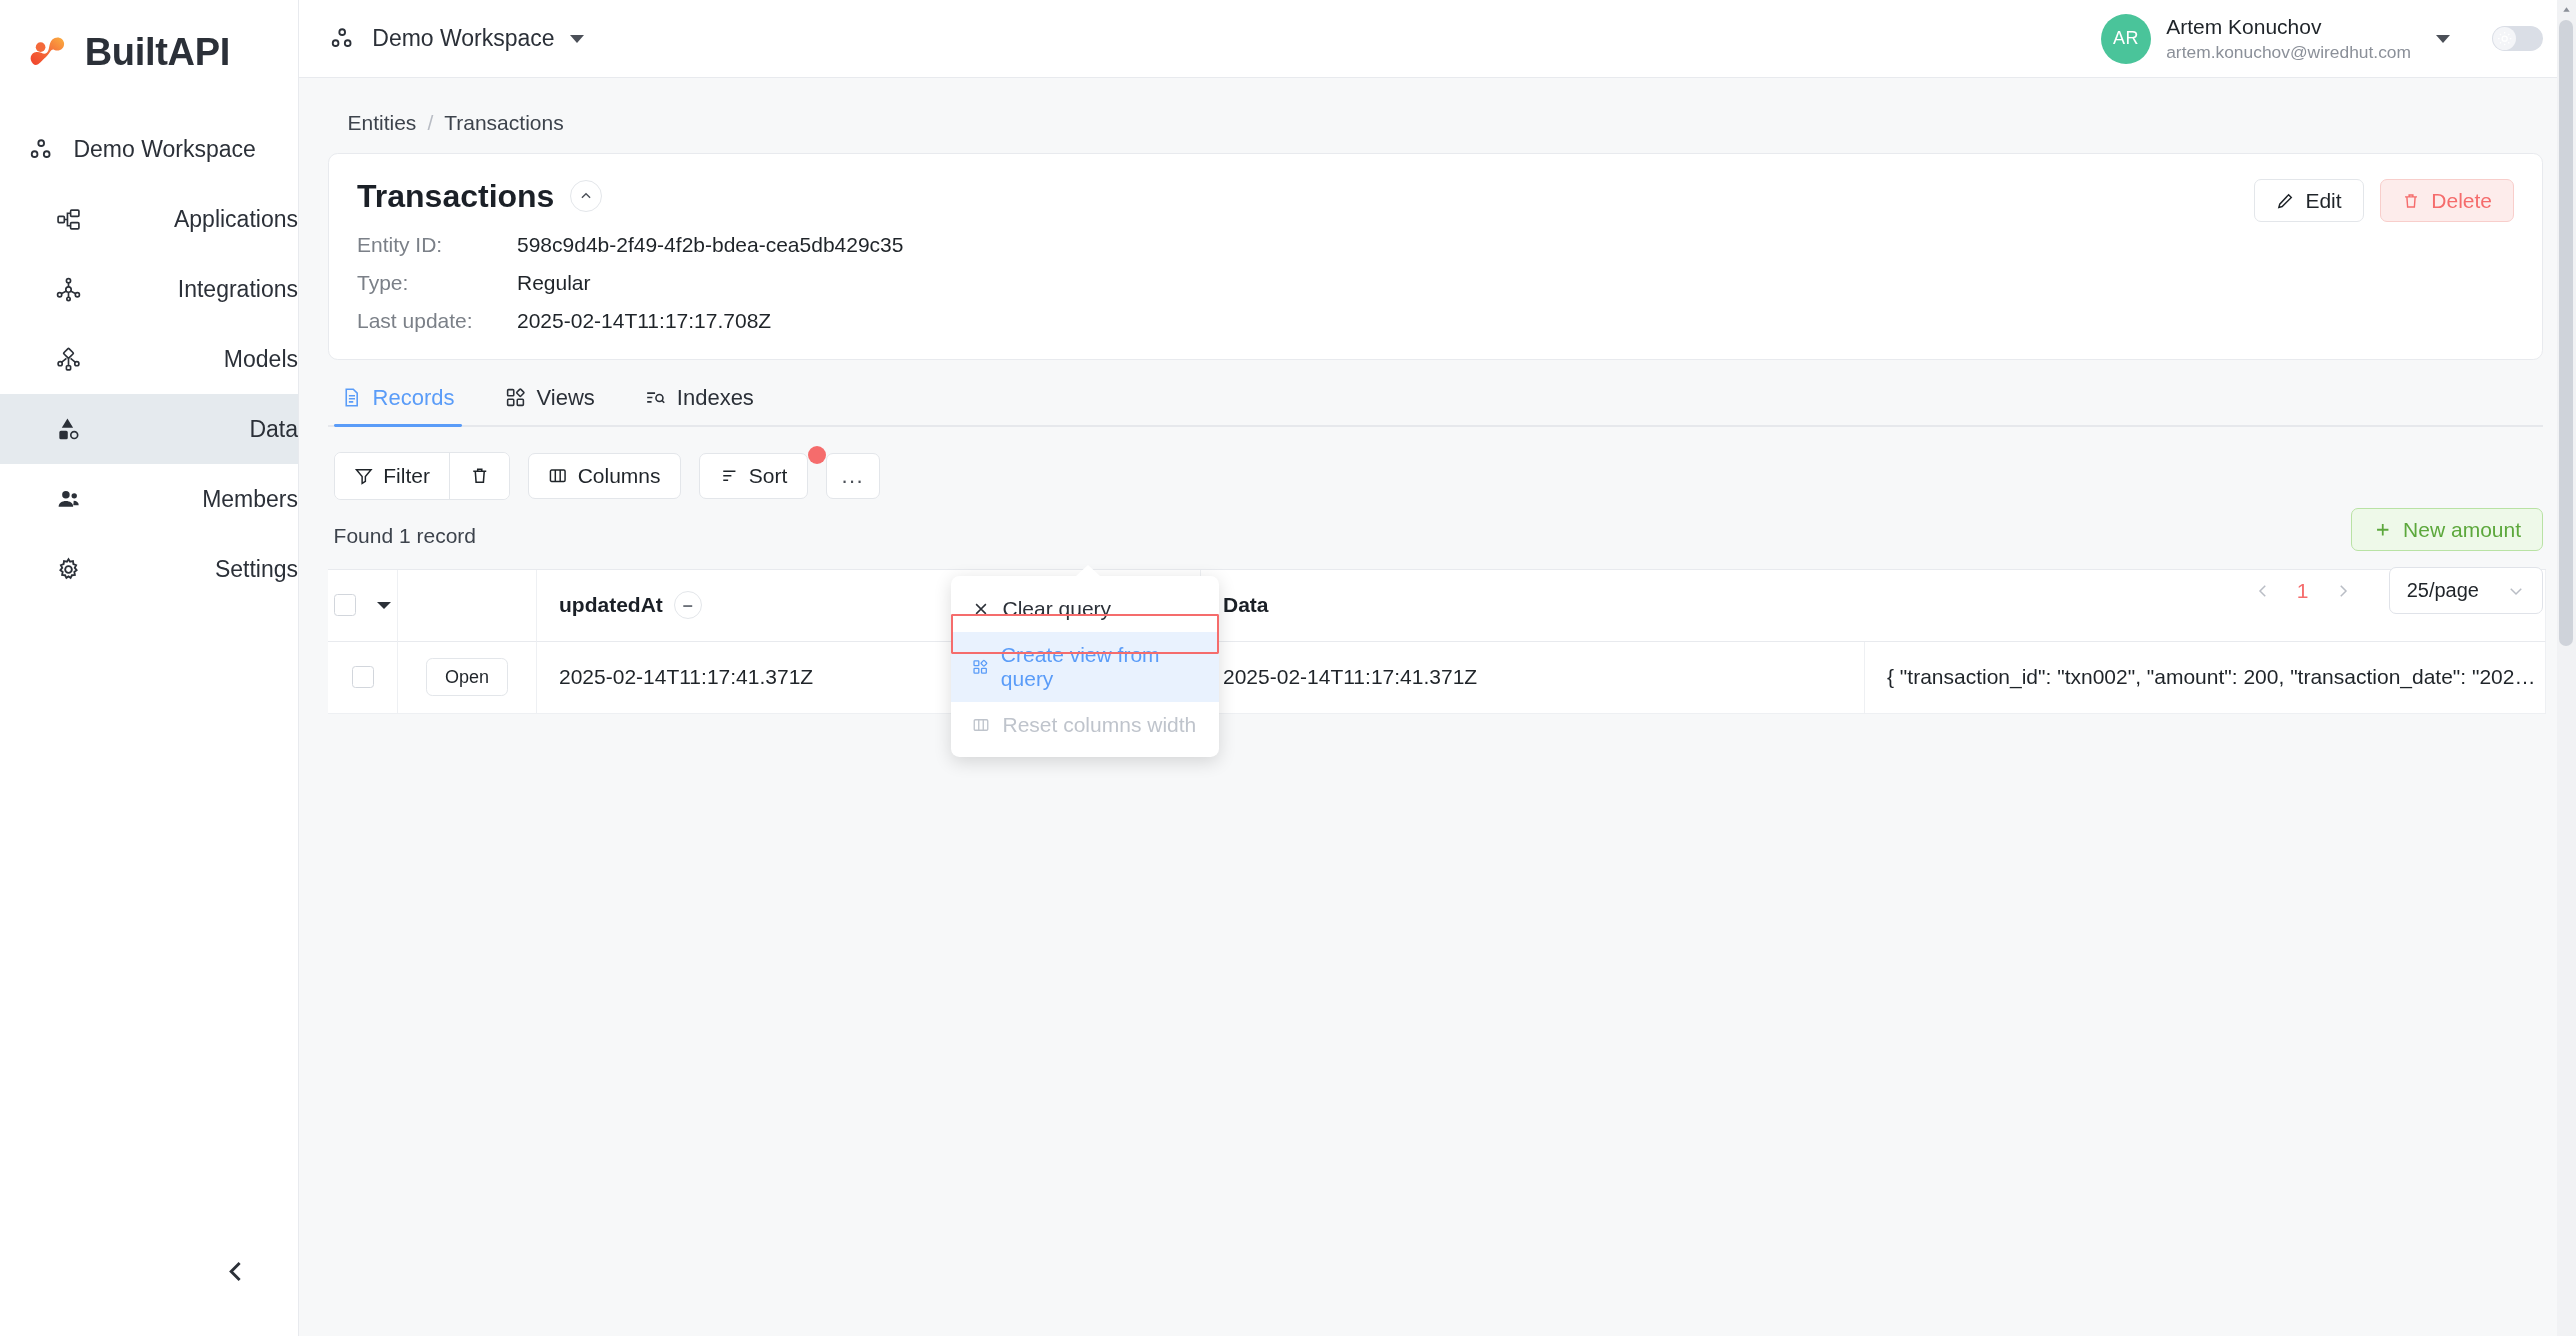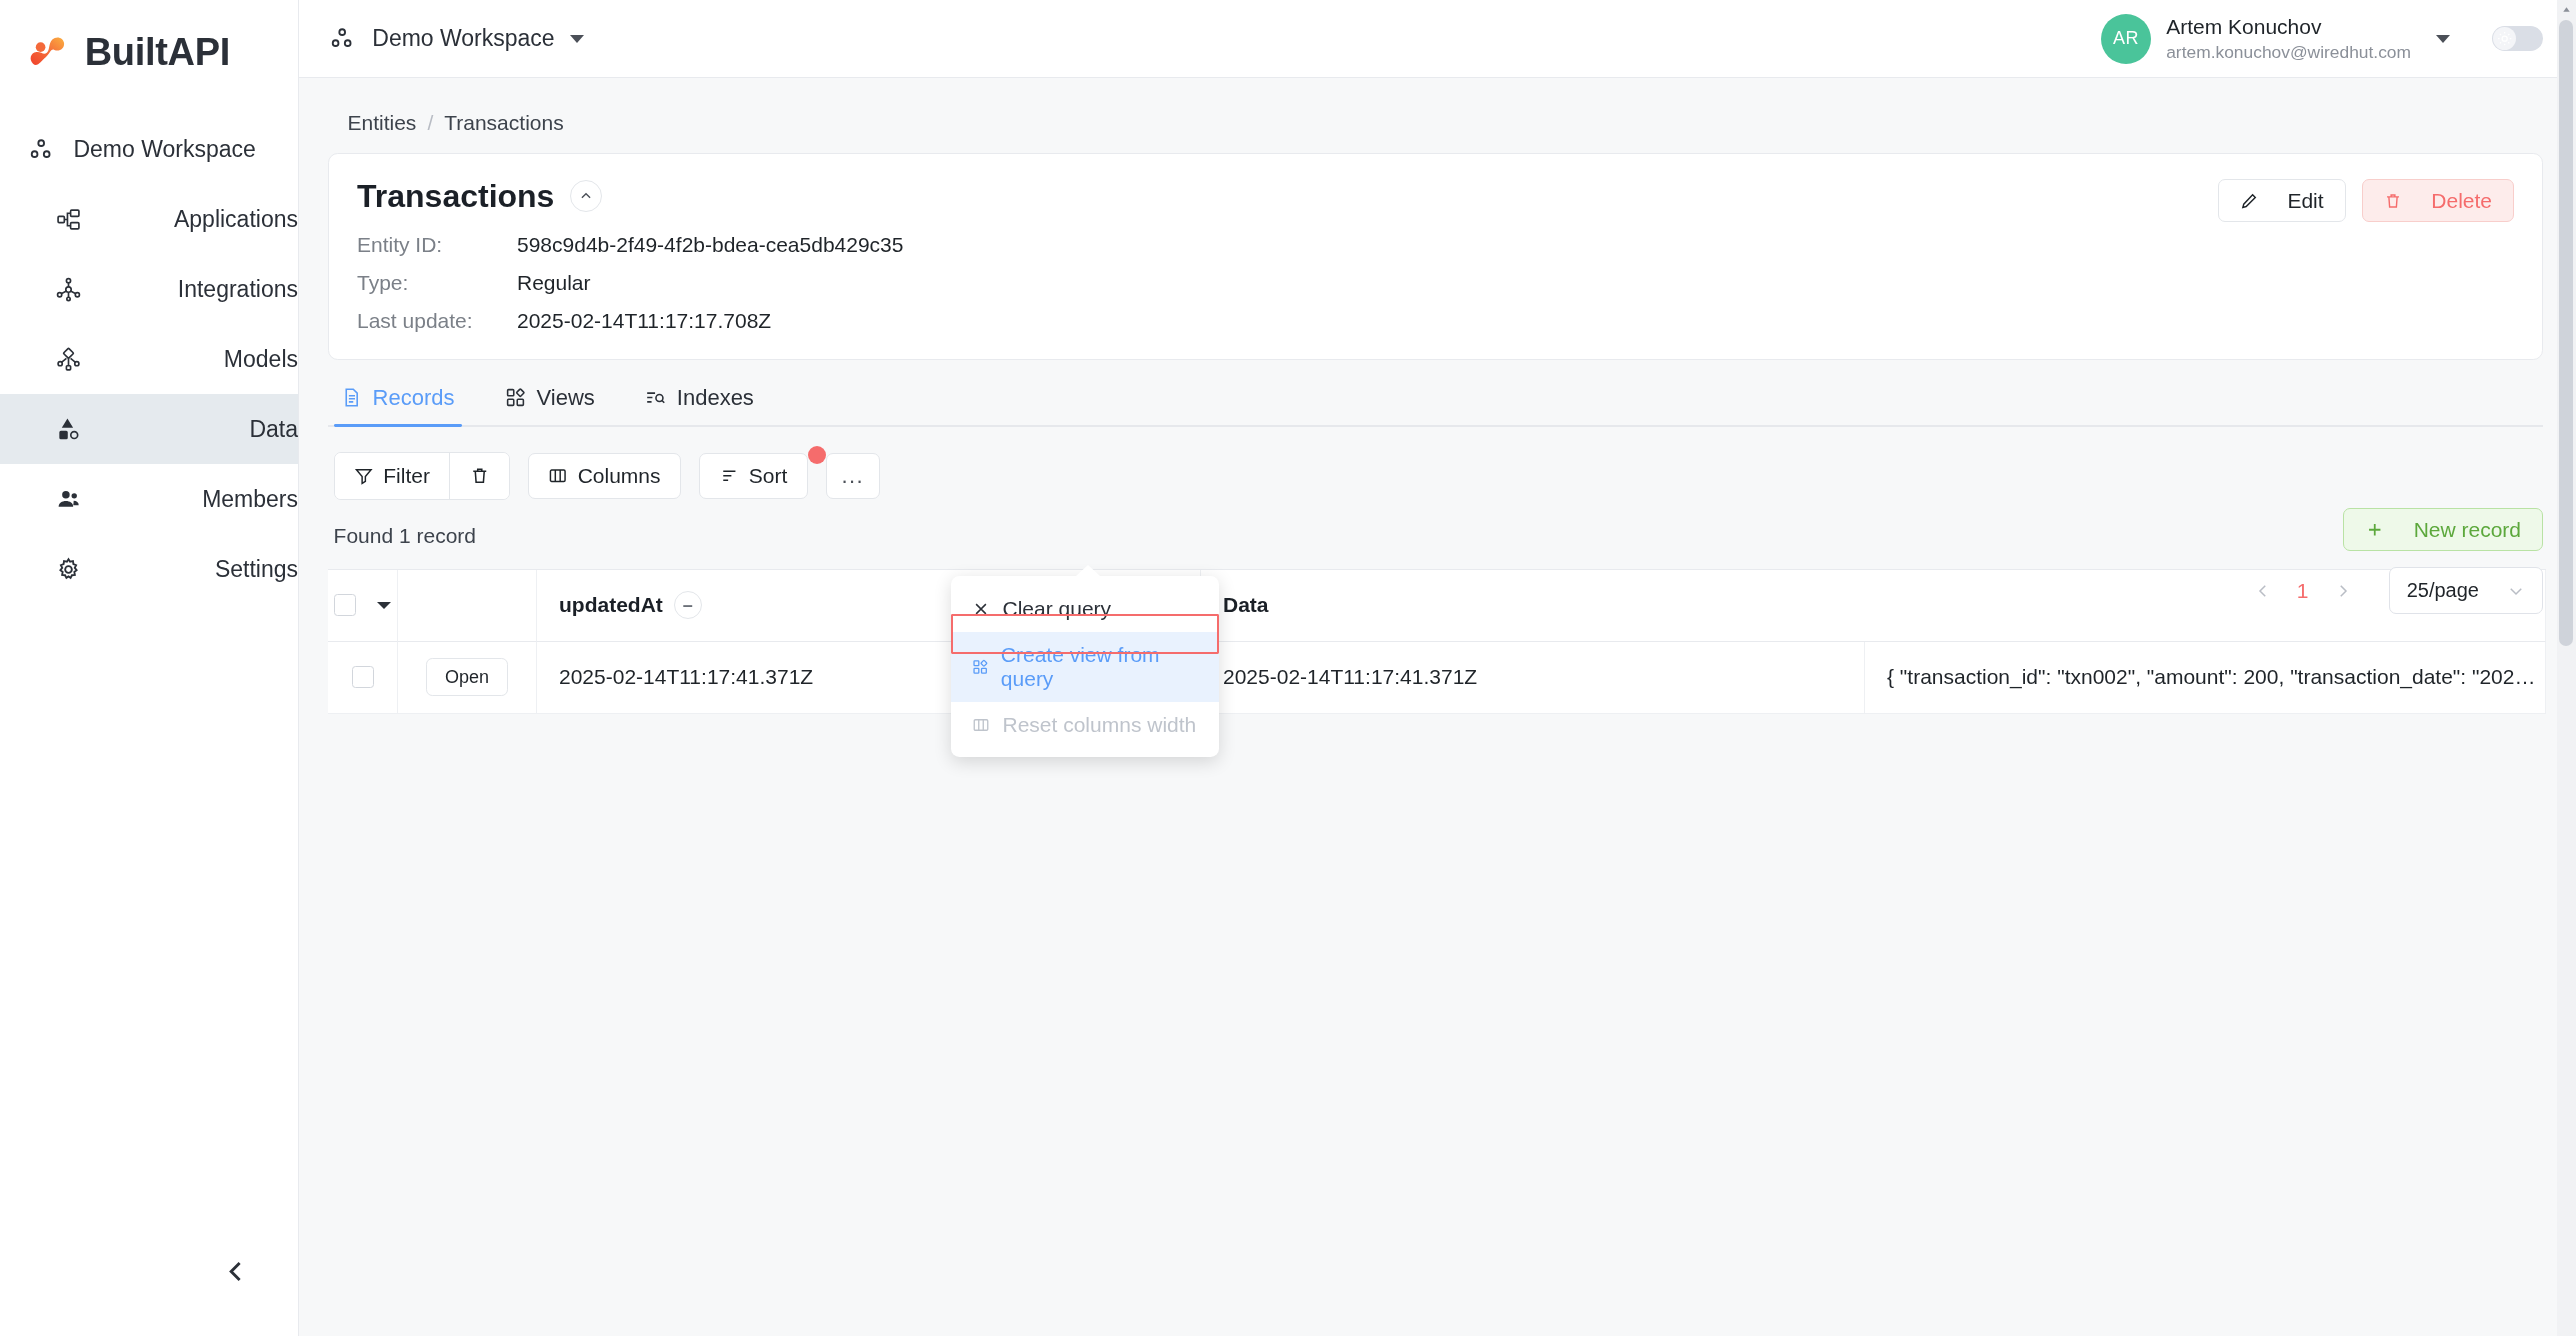--- a/index.html
+++ b/index.html
@@ -101,21 +101,21 @@
     border: 1.4px solid #e3e6ea; background: #fff;
     display: flex; align-items: center; justify-content: center;
     cursor: pointer; flex-shrink: 0;
   }
   .meta { margin-top: 18px; display: flex; flex-direction: column; gap: 14px; }
   .meta-row { display: flex; align-items: center; font-size: 21px; }
   .meta-key { width: 160px; color: #7b8088; flex-shrink: 0; }
   .meta-val { color: #1f2429; }
   .card-actions { position: absolute; right: 28px; top: 25px; display: flex; gap: 16.7px; }
   .btn {
-    display: inline-flex; align-items: center; justify-content: center; gap: 29px;
+    display: inline-flex; align-items: center; justify-content: center; gap: 11px;
     height: 43px; padding: 0 21px; border-radius: 7px;
     font-size: 21px; cursor: pointer; border: 1.4px solid #e3e6ea;
     background: #ffffff; color: #1f2429; white-space: nowrap;
   }
   .btn-danger { background: #fdeceb; border-color: #f8cecb; color: #f56c6c; }
   .btn-success { background: #eef9e9; border-color: #b9e2a4; color: #5ca83c; }
 
   
   .tabs {
     display: flex; align-items: flex-end; gap: 36px;
@@ -494,21 +494,21 @@
 
         <div class="tb-single tb-dots">...</div>
       </div>
 
       <div class="found">Found 1 record</div>
 
       <button class="btn btn-success newrec">
         <svg viewBox="0 0 24 24" width="19.5" height="19.5" fill="none" stroke="#5ca83c" stroke-width="2.2">
           <path d="M12 5v14M5 12h14"></path>
         </svg>
-        <span>New record</span>
+        <span>New amount</span>
       </button>
 
       <div class="pager">
         <div class="pg-arrow">
           <svg viewBox="0 0 24 24" width="18" height="18" fill="none" stroke="#b9bdc5" stroke-width="2">
             <path d="M15 5l-7 7 7 7"></path>
           </svg>
         </div>
         <div class="pg-num">1</div>
         <div class="pg-arrow">

